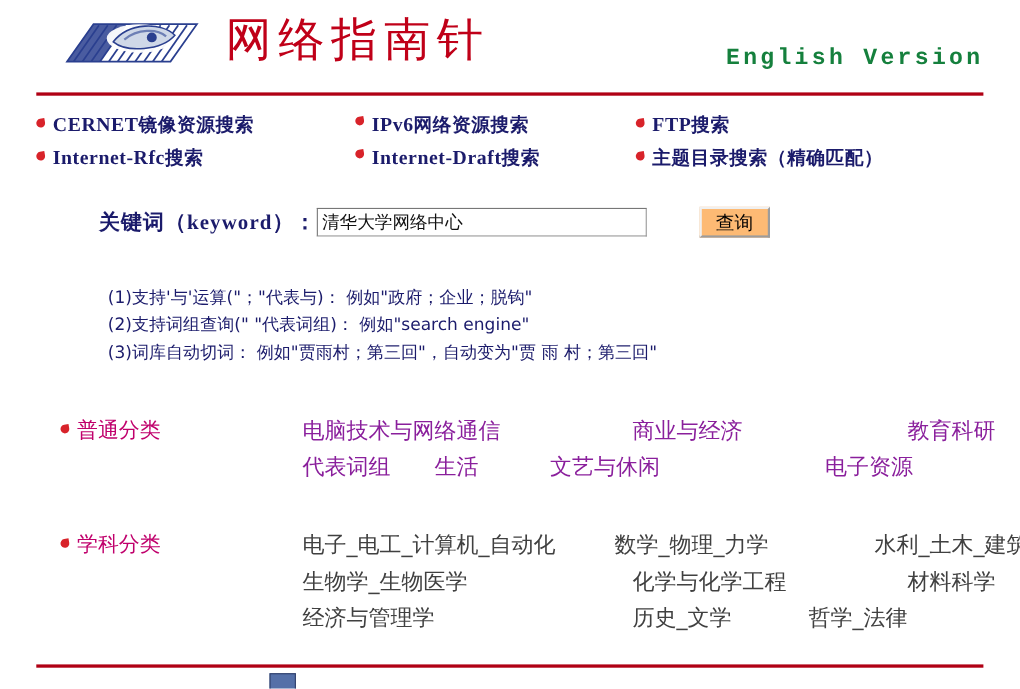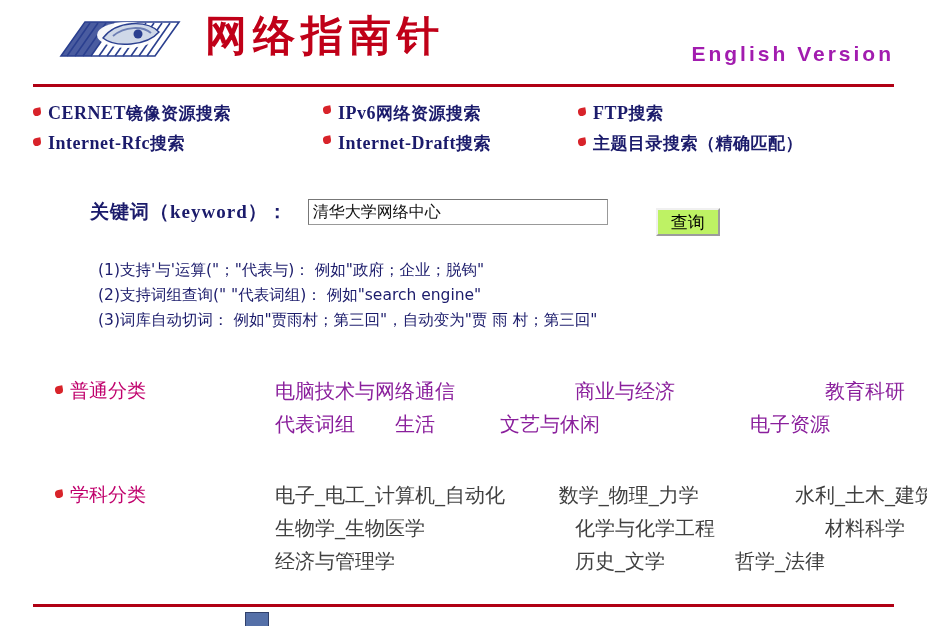--- a/index.html
+++ b/index.html
@@ -28,34 +28,34 @@
     height: 52px;
   }
   .logo svg { display: block; }
 
   .site-title {
     position: absolute;
     left: 205px;
     top: 8px;
     font-family: "DejaVu Sans", sans-serif;
     font-size: 42px;
-    font-weight: bold;
+    font-weight: normal;
     color: #c00018;
     letter-spacing: 6px;
     line-height: 56px;
   }
 
   .english-version {
     position: absolute;
     right: 33px;
     top: 42px;
-    font-family: Liberation Sans, sans-serif;
+    font-family: Liberation Mono, monospace;
     font-size: 21px;
     font-weight: bold;
-    color: #a21caf;
+    color: #15803d;
     letter-spacing: 3px;
     text-align: right;
   }
 
   .rule-top {
     position: absolute;
     left: 33px;
     top: 84px;
     width: 861px;
     height: 3px;
@@ -111,21 +111,21 @@
     left: 90px;
     top: 188px;
     display: flex;
     align-items: center;
   }
   .kw-label {
     font-family: "DejaVu Sans", sans-serif;
     font-size: 19px;
     color: #1b1b6b;
     font-weight: bold;
-    margin-right: 20px;
+    margin-right: 0;
     letter-spacing: 1px;
   }
   .kw-label .rom {
     font-family: "Liberation Serif", serif;
   }
   .kw-input {
     width: 300px;
     height: 26px;
     border: 1px solid #999;
     border-top-color: #777;
@@ -135,28 +135,27 @@
     font-size: 16px;
     color: #111;
     padding: 11px 4px;
     box-sizing: border-box;
     outline: none;
   }
   .submit-btn {
     margin-left: 48px;
     min-width: 64px;
     height: 28px;
-    background: #bef264;
+    background: #fdba74;
     border: 2px outset #f0f0f0;
     font-family: "DejaVu Sans", sans-serif;
     font-size: 17px;
     color: #000;
     cursor: pointer;
     padding: 0 6px;
-    margin-top: 20px;
   }
 
   
   .notes {
     position: absolute;
     left: 98px;
     top: 258px;
     font-family: "DejaVu Sans", sans-serif;
     font-size: 15.5px;
     color: #1b1b6b;

